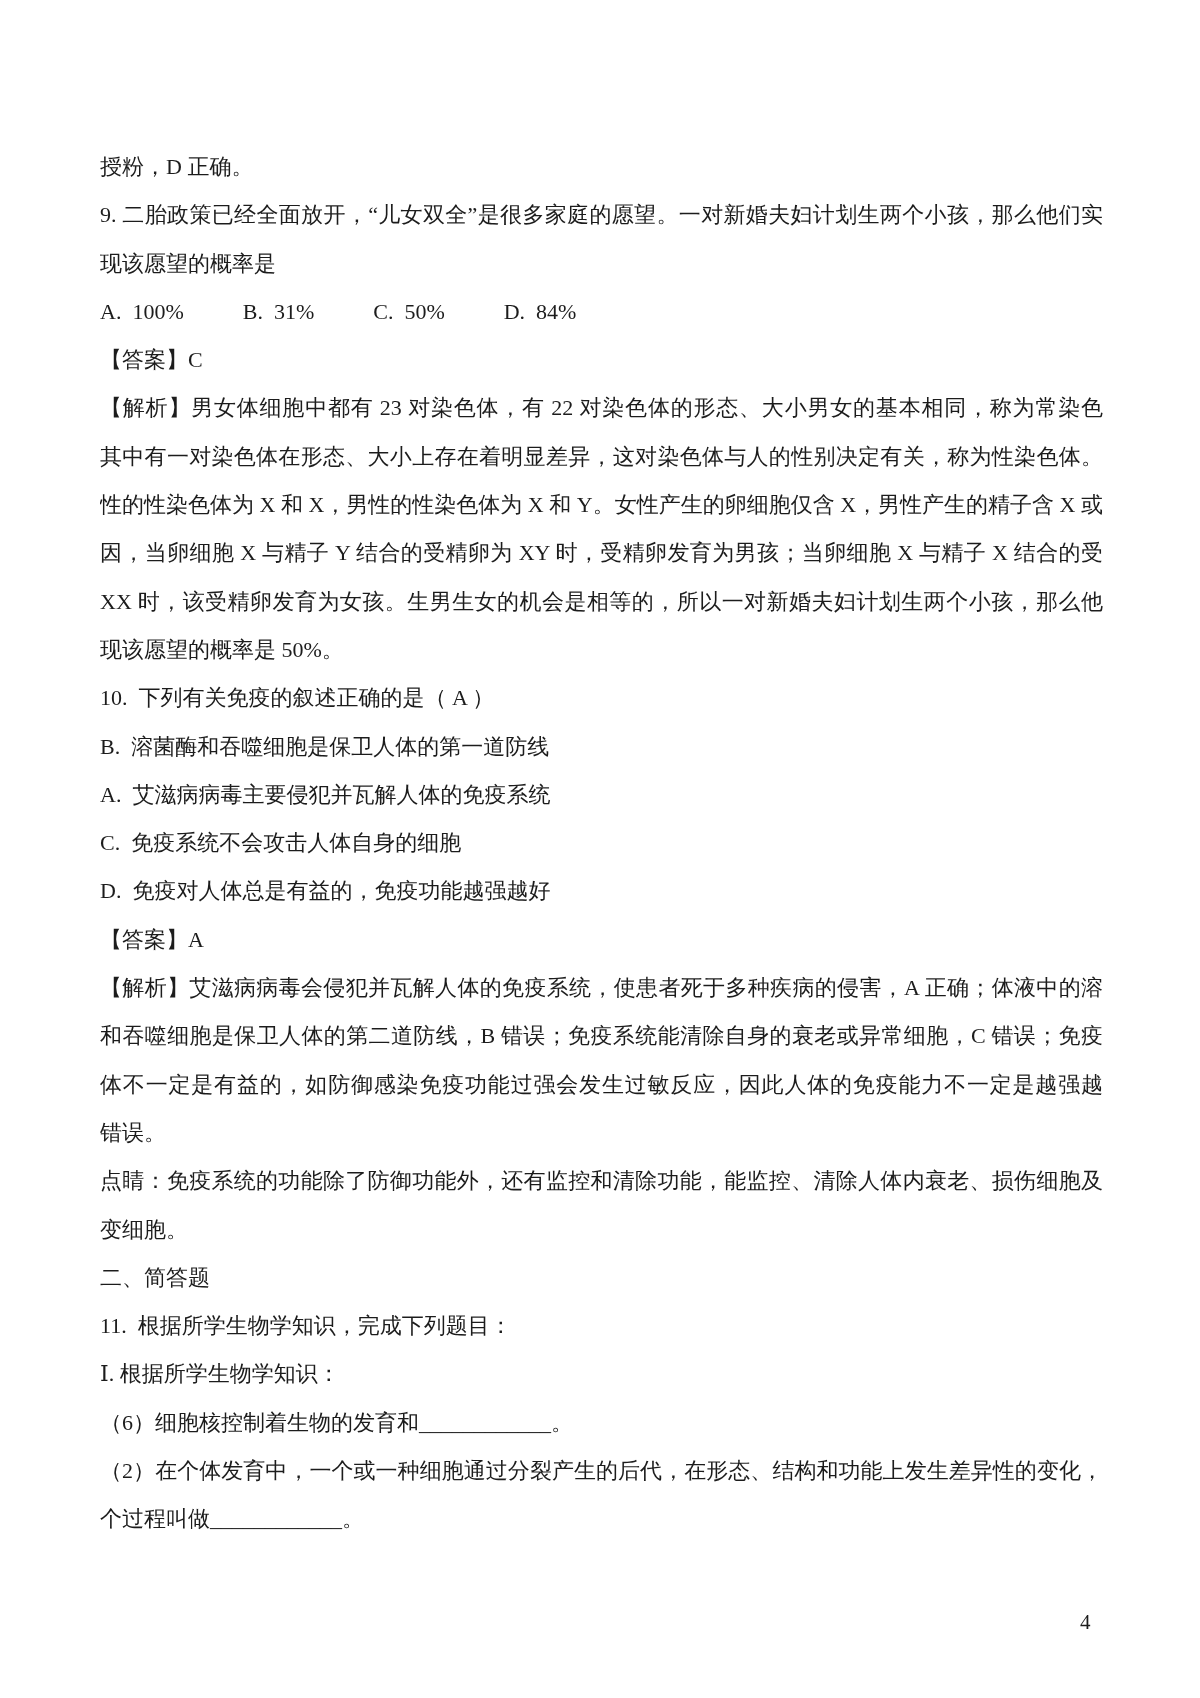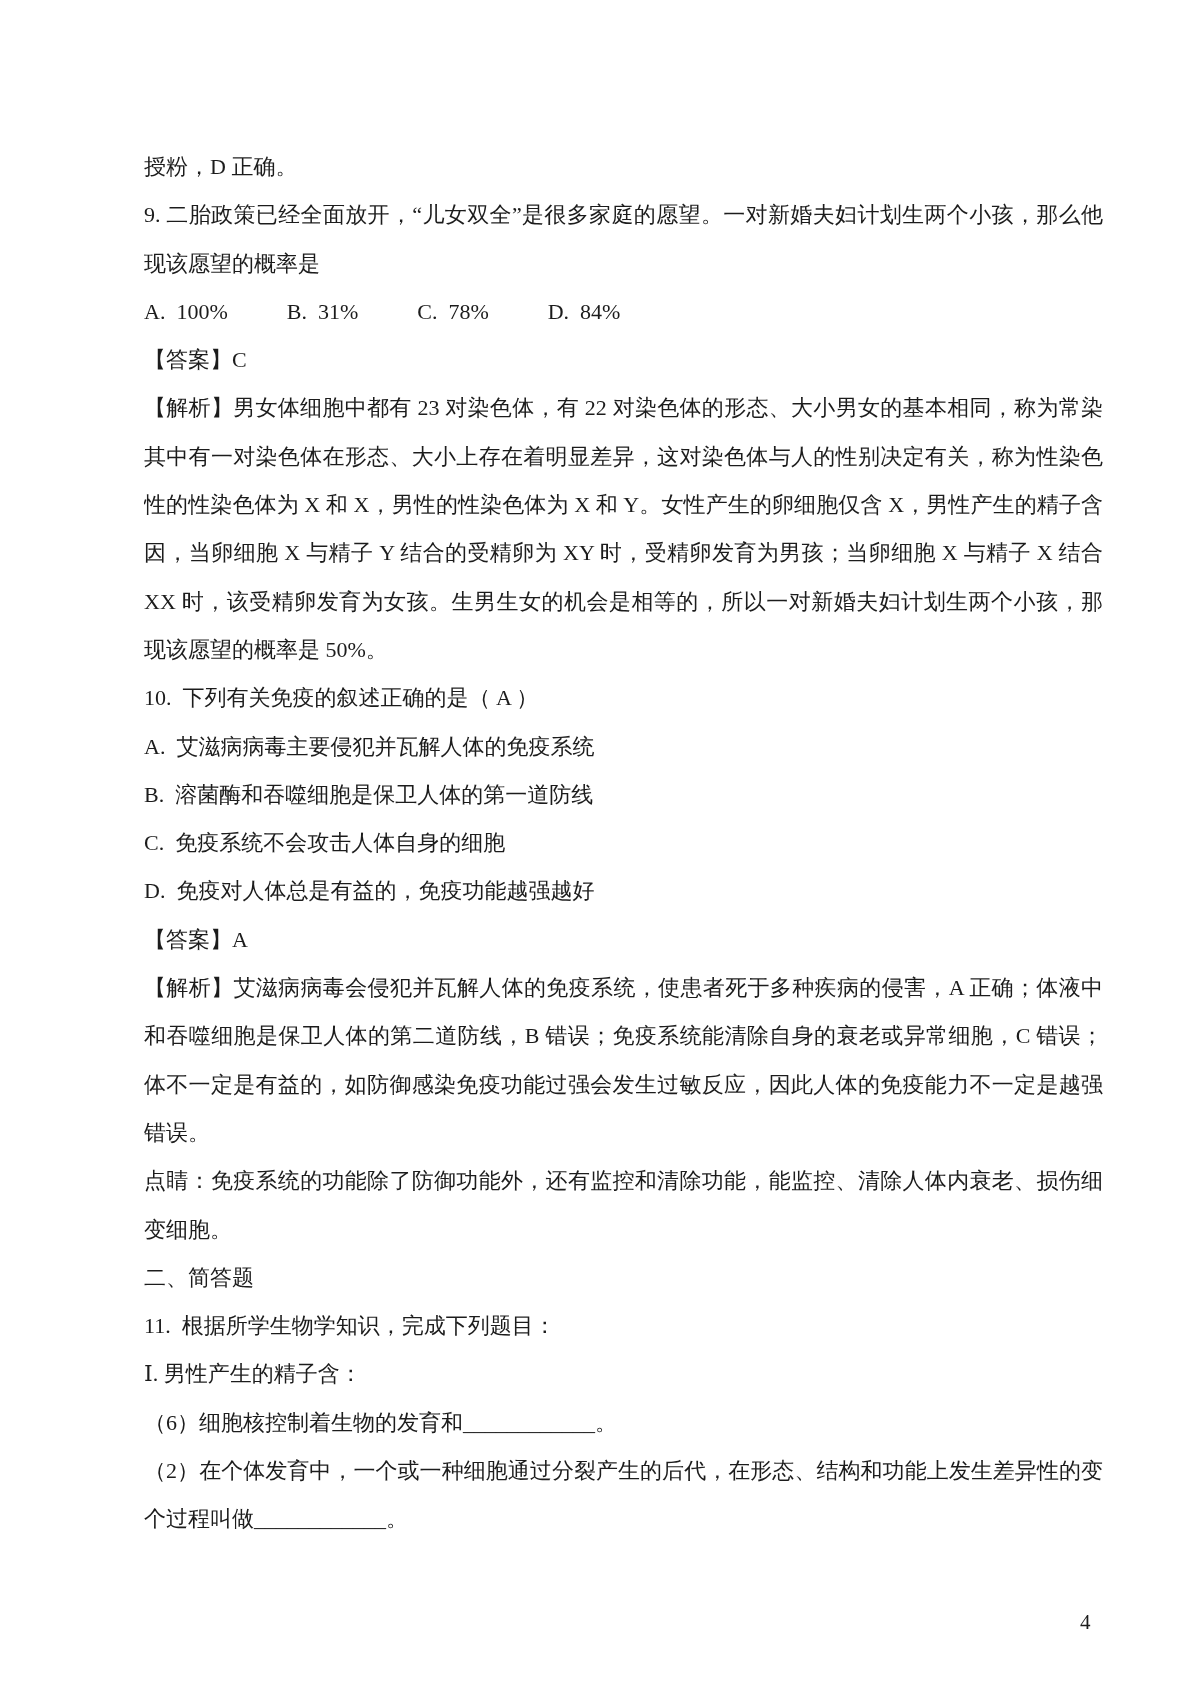--- a/index.html
+++ b/index.html
@@ -17,21 +17,20 @@
     position: absolute;
     left: 100px;
     top: 143px;
     width: 1003px;
   }
   .line {
     height: 48.3px;
     line-height: 48.3px;
     white-space: pre;
     overflow: hidden;
-    margin-left: 44px;
   }
   .line.fill {
     white-space: normal;
     text-align: justify;
     text-align-last: justify;
   }
   .options-row {
     display: flex;
     gap: 59px;
   }
@@ -51,53 +50,53 @@
   <div class="content">
 
     <div class="line">授粉，D 正确。</div>
 
     <div class="line fill">9.  二胎政策已经全面放开，“儿女双全”是很多家庭的愿望。一对新婚夫妇计划生两个小孩，那么他们实</div>
     <div class="line">现该愿望的概率是</div>
 
     <div class="line options-row">
       <span>A.  100%</span>
       <span>B.  31%</span>
-      <span>C.  78%</span>
+      <span>C.  50%</span>
       <span>D.  84%</span>
     </div>
 
     <div class="line">【答案】C</div>
 
     <div class="line fill">【解析】男女体细胞中都有 23 对染色体，有 22 对染色体的形态、大小男女的基本相同，称为常染色体；</div>
     <div class="line fill">其中有一对染色体在形态、大小上存在着明显差异，这对染色体与人的性别决定有关，称为性染色体。女</div>
     <div class="line fill">性的性染色体为 X 和 X，男性的性染色体为 X 和 Y。女性产生的卵细胞仅含 X，男性产生的精子含 X 或 Y 基</div>
     <div class="line fill">因，当卵细胞 X 与精子 Y 结合的受精卵为 XY 时，受精卵发育为男孩；当卵细胞 X 与精子 X 结合的受精卵为</div>
     <div class="line fill">XX 时，该受精卵发育为女孩。生男生女的机会是相等的，所以一对新婚夫妇计划生两个小孩，那么他们实</div>
     <div class="line">现该愿望的概率是 50%。</div>
 
     <div class="line">10.  下列有关免疫的叙述正确的是（ A ）</div>
+    <div class="line">B.  溶菌酶和吞噬细胞是保卫人体的第一道防线</div>
     <div class="line">A.  艾滋病病毒主要侵犯并瓦解人体的免疫系统</div>
-    <div class="line">B.  溶菌酶和吞噬细胞是保卫人体的第一道防线</div>
     <div class="line">C.  免疫系统不会攻击人体自身的细胞</div>
     <div class="line">D.  免疫对人体总是有益的，免疫功能越强越好</div>
 
     <div class="line">【答案】A</div>
 
     <div class="line fill">【解析】艾滋病病毒会侵犯并瓦解人体的免疫系统，使患者死于多种疾病的侵害，A 正确；体液中的溶菌酶</div>
     <div class="line fill">和吞噬细胞是保卫人体的第二道防线，B 错误；免疫系统能清除自身的衰老或异常细胞，C 错误；免疫对人</div>
     <div class="line fill">体不一定是有益的，如防御感染免疫功能过强会发生过敏反应，因此人体的免疫能力不一定是越强越好，D</div>
     <div class="line">错误。</div>
 
     <div class="line fill">点睛：免疫系统的功能除了防御功能外，还有监控和清除功能，能监控、清除人体内衰老、损伤细胞及癌</div>
     <div class="line">变细胞。</div>
 
     <div class="line">二、简答题</div>
 
     <div class="line">11.  根据所学生物学知识，完成下列题目：</div>
-    <div class="line">Ⅰ. 男性产生的精子含：</div>
+    <div class="line">Ⅰ. 根据所学生物学知识：</div>
     <div class="line">（6）细胞核控制着生物的发育和____________。</div>
     <div class="line fill">（2）在个体发育中，一个或一种细胞通过分裂产生的后代，在形态、结构和功能上发生差异性的变化，这</div>
     <div class="line">个过程叫做____________。</div>
 
   </div>
 
   <div class="page-number">4</div>
 </div>
 
 </body></html>

